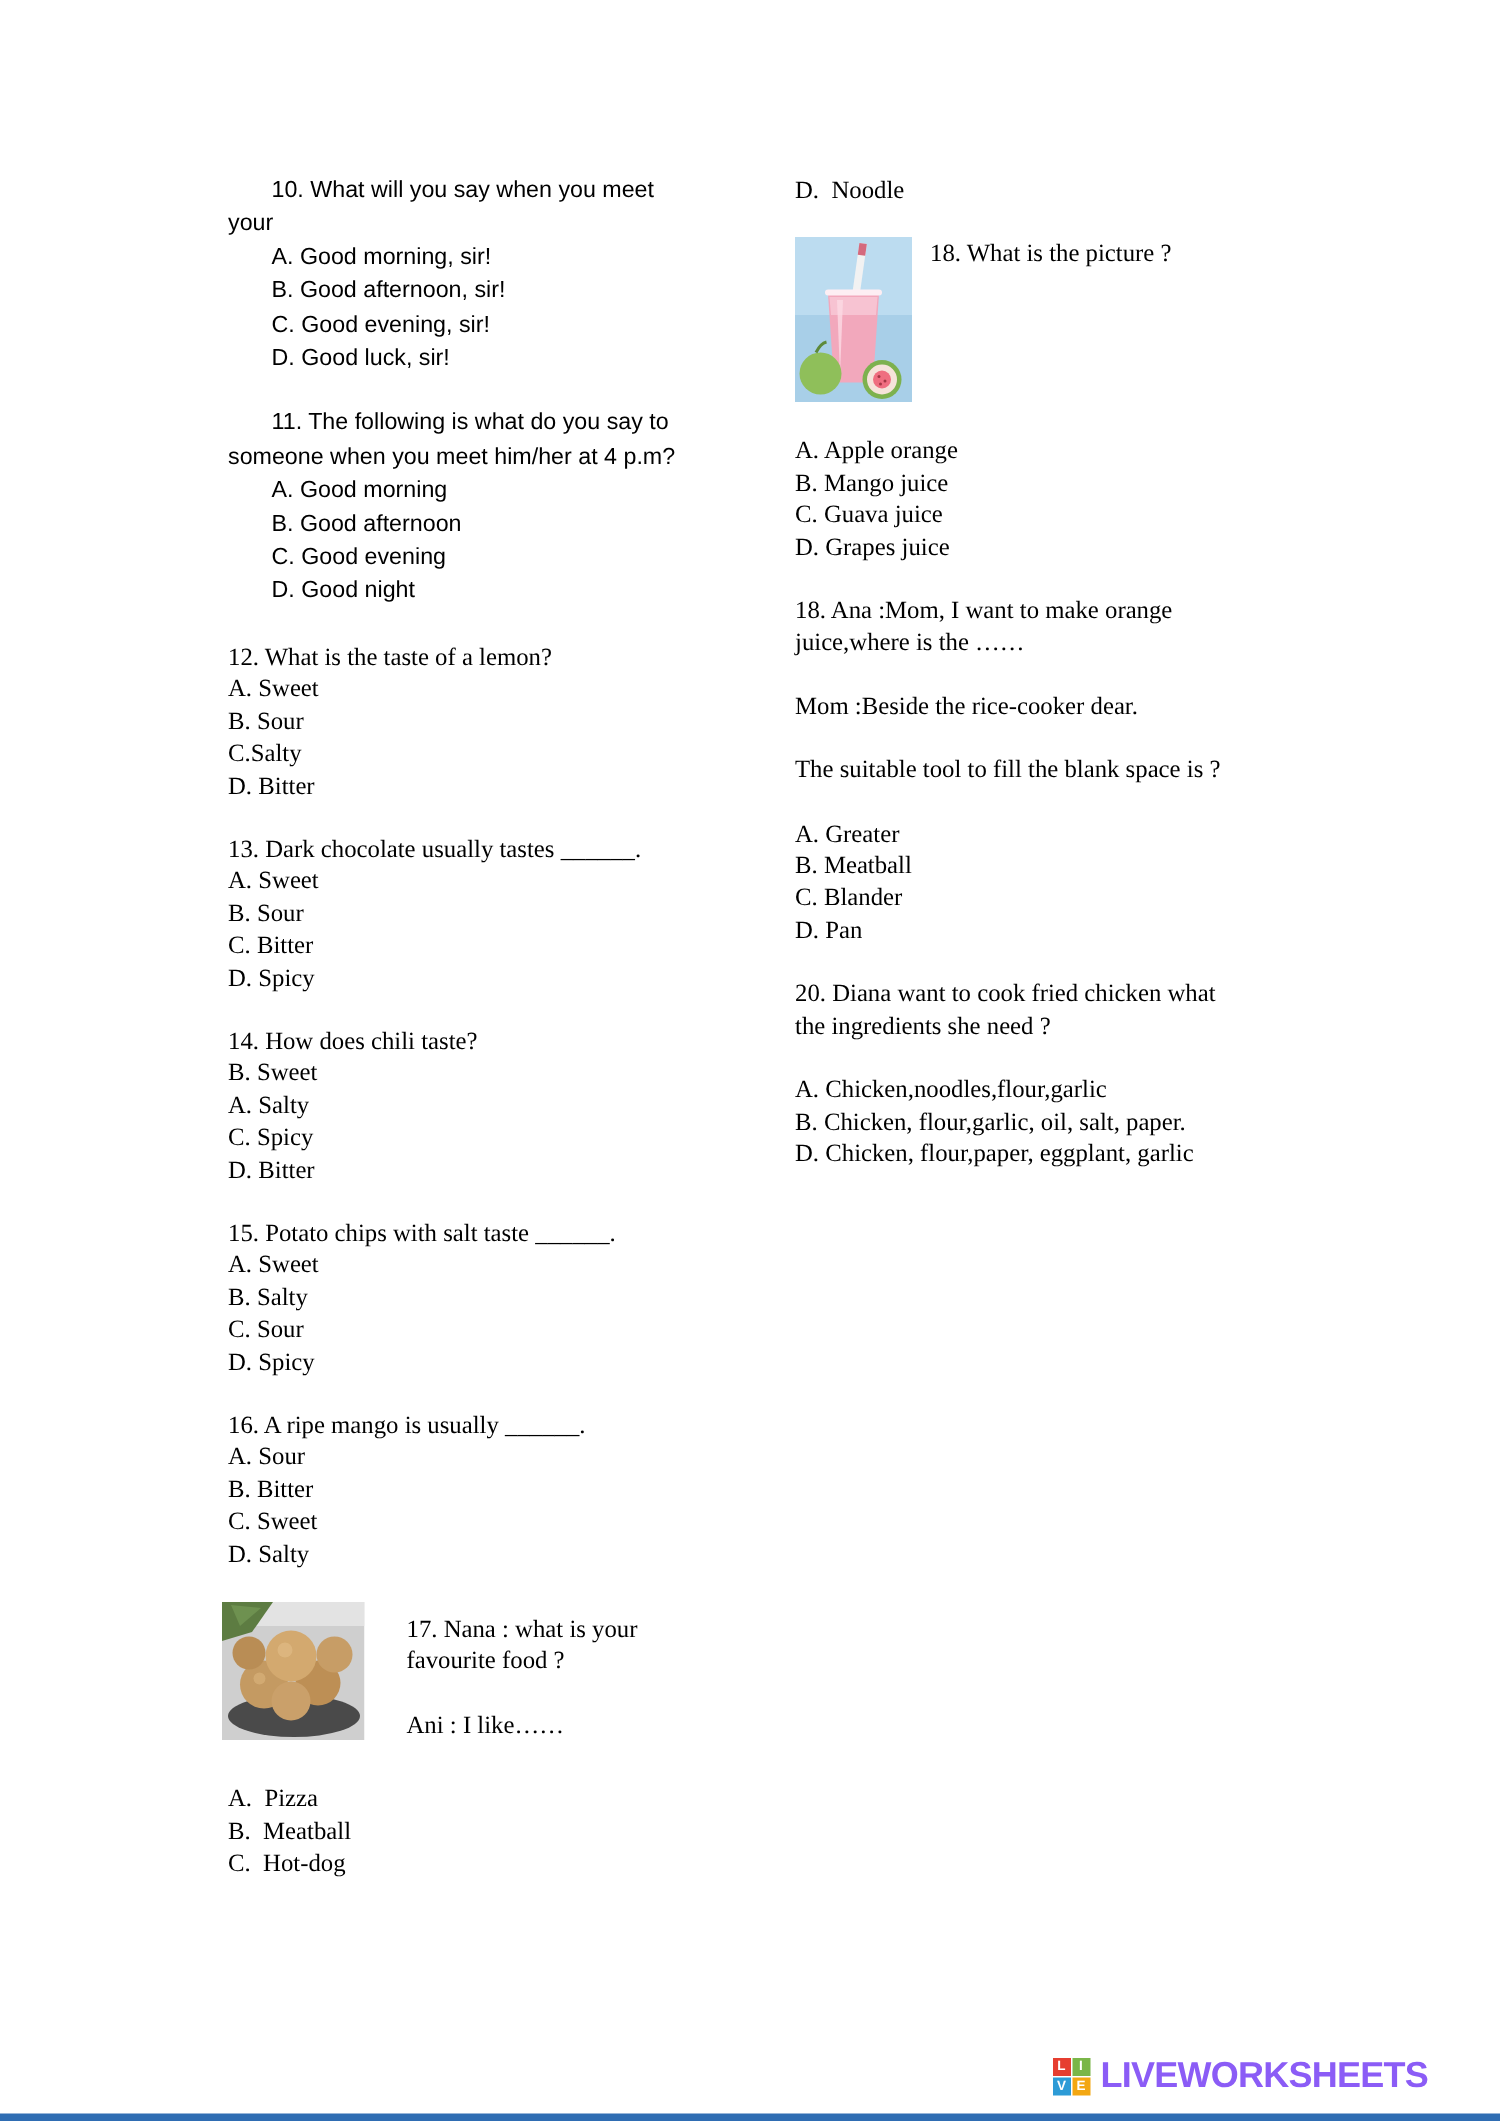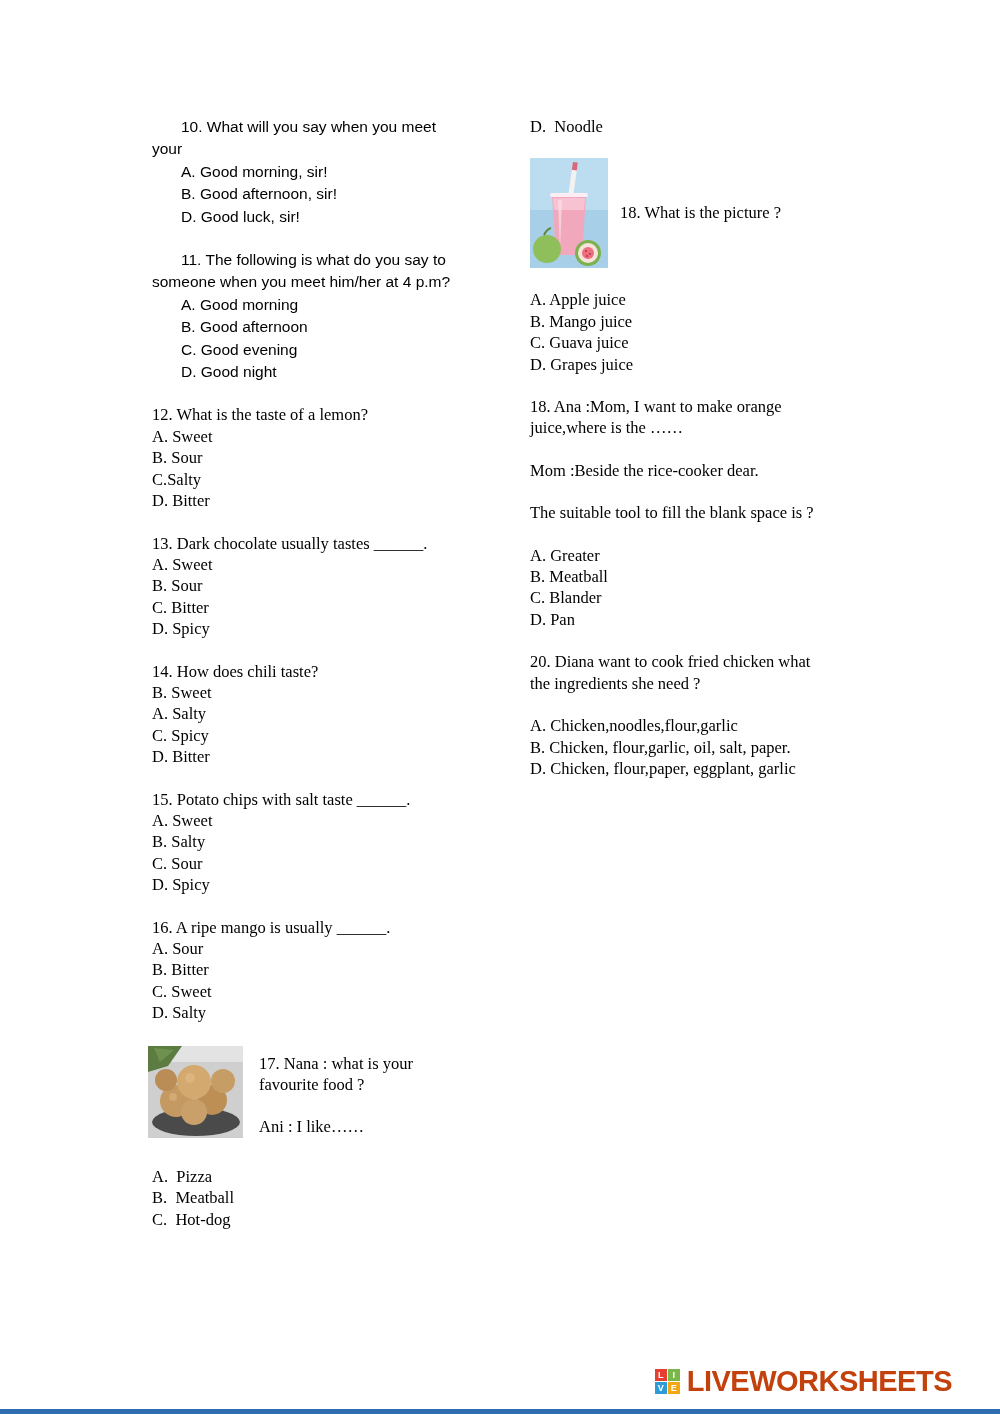--- a/index.html
+++ b/index.html
@@ -16,28 +16,28 @@
   .col-right { left:530px; width:350px; }
 
   .sans { font-family:"Liberation Sans", sans-serif; font-size:15.5px; line-height:22.4px; }
   .serif { font-family:"Liberation Serif", serif; font-size:16.5px; line-height:21.4px; }
 
   p { white-space:pre; }
   .q { margin-bottom:21px; }
   .ind { padding-left:29px; }
 
   
-  .q17-top { display:flex; align-items:flex-end; margin-top:12px; }
+  .q17-top { display:flex; align-items:flex-end; margin-top:12px;gap:12px; }
   .q17-img { flex:0 0 auto; margin-left:-4px; }
   .q17-text { margin-left:16px; margin-top:8px; }
   .q17-gap { height:21px; }
   .q17-opts { margin-top:28px; }
 
   
-  .q18-head { display:flex; align-items:center; }
+  .q18-head { display:flex; align-items:flex-start; }
   .q18-img { flex:0 0 auto; }
   .q18-q { margin-left:12px; margin-bottom:2px; }
 
   .photo { display:block; }
 
   .gap1 { height:21px; }
 
   
   .footer {
     position:absolute; right:48px; bottom:16px;
@@ -52,40 +52,41 @@
     display:flex; align-items:center; justify-content:center;
     color:#fff; font-family:"Liberation Sans", sans-serif;
     font-size:9px; font-weight:bold; line-height:1;
   }
   .sq-l { background:#e63e30; }
   .sq-i { background:#7ab648; }
   .sq-v { background:#2d9bd6; }
   .sq-e { background:#f3a712; }
   .brand-text {
     font-family:"Liberation Sans", sans-serif;
-    font-weight:bold; font-size:29px; letter-spacing:-0.5px;
-    color:#c2410c;
+    font-weight:bold; font-size:24px; letter-spacing:-0.5px;
+    color:#8b5cf6;
   }
   .bottom-bar {
     position:absolute; left:0; bottom:0; width:100%; height:5px;
     background:#2f6db3;
   }
 </style>
 </head>
 <body>
 
 <div class="page">
 
   <div class="col col-left">
 
     <section class="q sans">
       <p class="ind">10. What will you say when you meet</p>
       <p>your</p>
       <p class="ind">A. Good morning, sir!</p>
       <p class="ind">B. Good afternoon, sir!</p>
+      <p class="ind">C. Good evening, sir!</p>
       <p class="ind">D. Good luck, sir!</p>
     </section>
 
     <section class="q sans">
       <p class="ind">11. The following is what do you say to</p>
       <p>someone when you meet him/her at 4 p.m?</p>
       <p class="ind">A. Good morning</p>
       <p class="ind">B. Good afternoon</p>
       <p class="ind">C. Good evening</p>
       <p class="ind">D. Good night</p>
@@ -189,21 +190,21 @@
             <circle cx="58" cy="95" r="10" fill="#f6e3da"></circle>
             <circle cx="58" cy="95" r="6" fill="#ef6e80"></circle>
             <circle cx="56" cy="93" r="1" fill="#a33744"></circle>
             <circle cx="60" cy="96" r="1" fill="#a33744"></circle>
             <circle cx="57" cy="98" r="1" fill="#a33744"></circle>
           </svg>
         </span>
         <p class="q18-q">18. What is the picture ?</p>
       </div>
       <div class="gap1"></div>
-      <p>A. Apple juice</p>
+      <p>A. Apple orange</p>
       <p>B. Mango juice</p>
       <p>C. Guava juice</p>
       <p>D. Grapes juice</p>
     </section>
 
     <section class="q">
       <p>18. Ana :Mom, I want to make orange</p>
       <p>juice,where is the ……</p>
       <div class="gap1"></div>
       <p>Mom :Beside the rice-cooker dear.</p>

